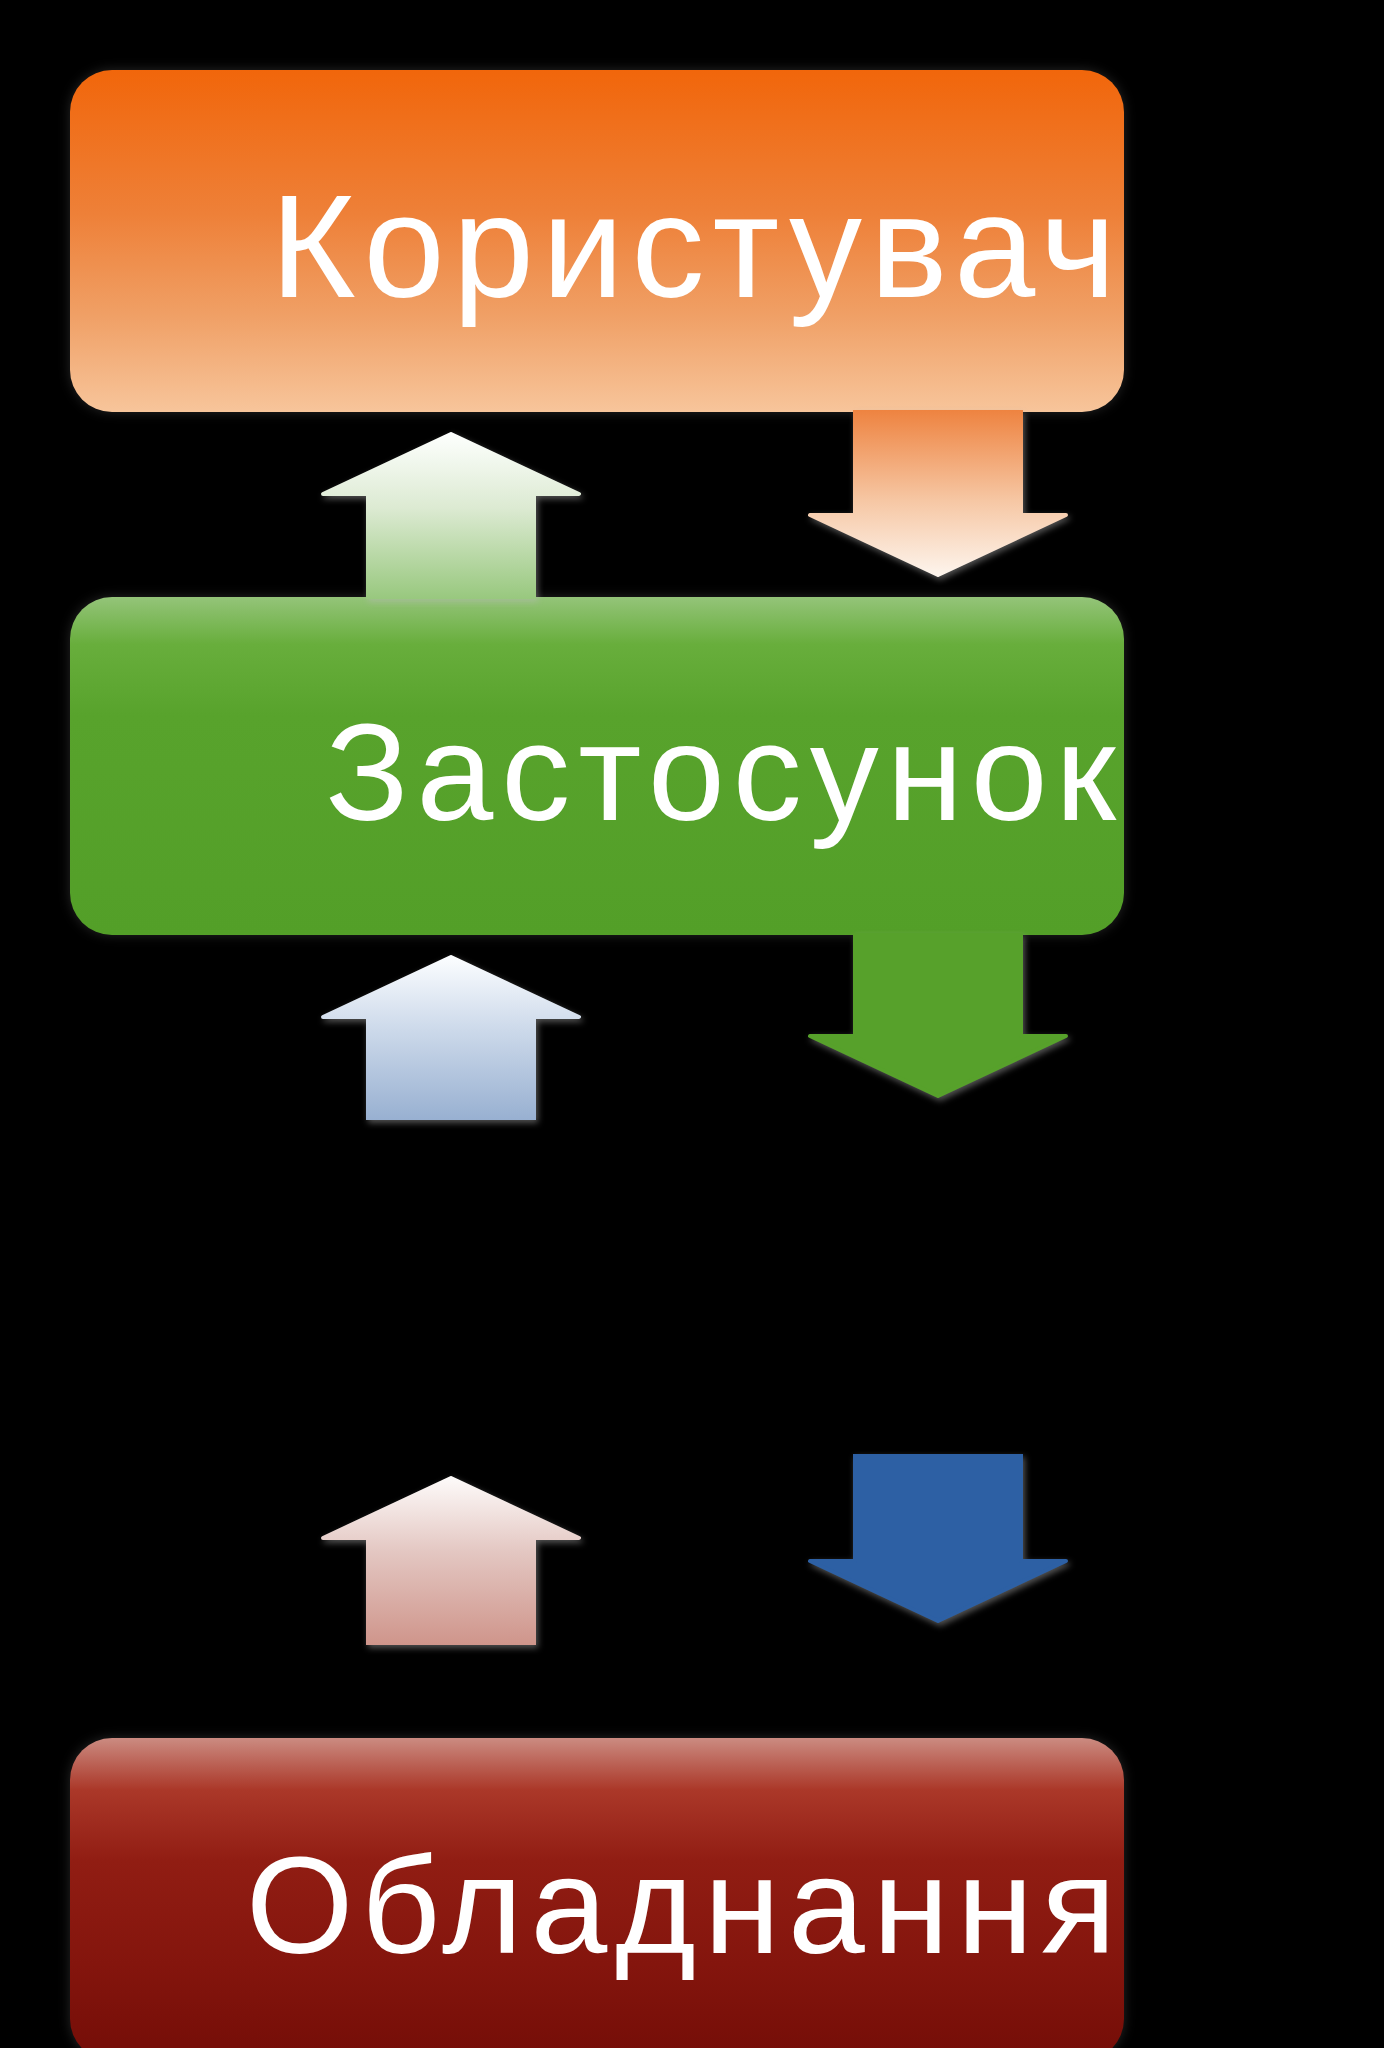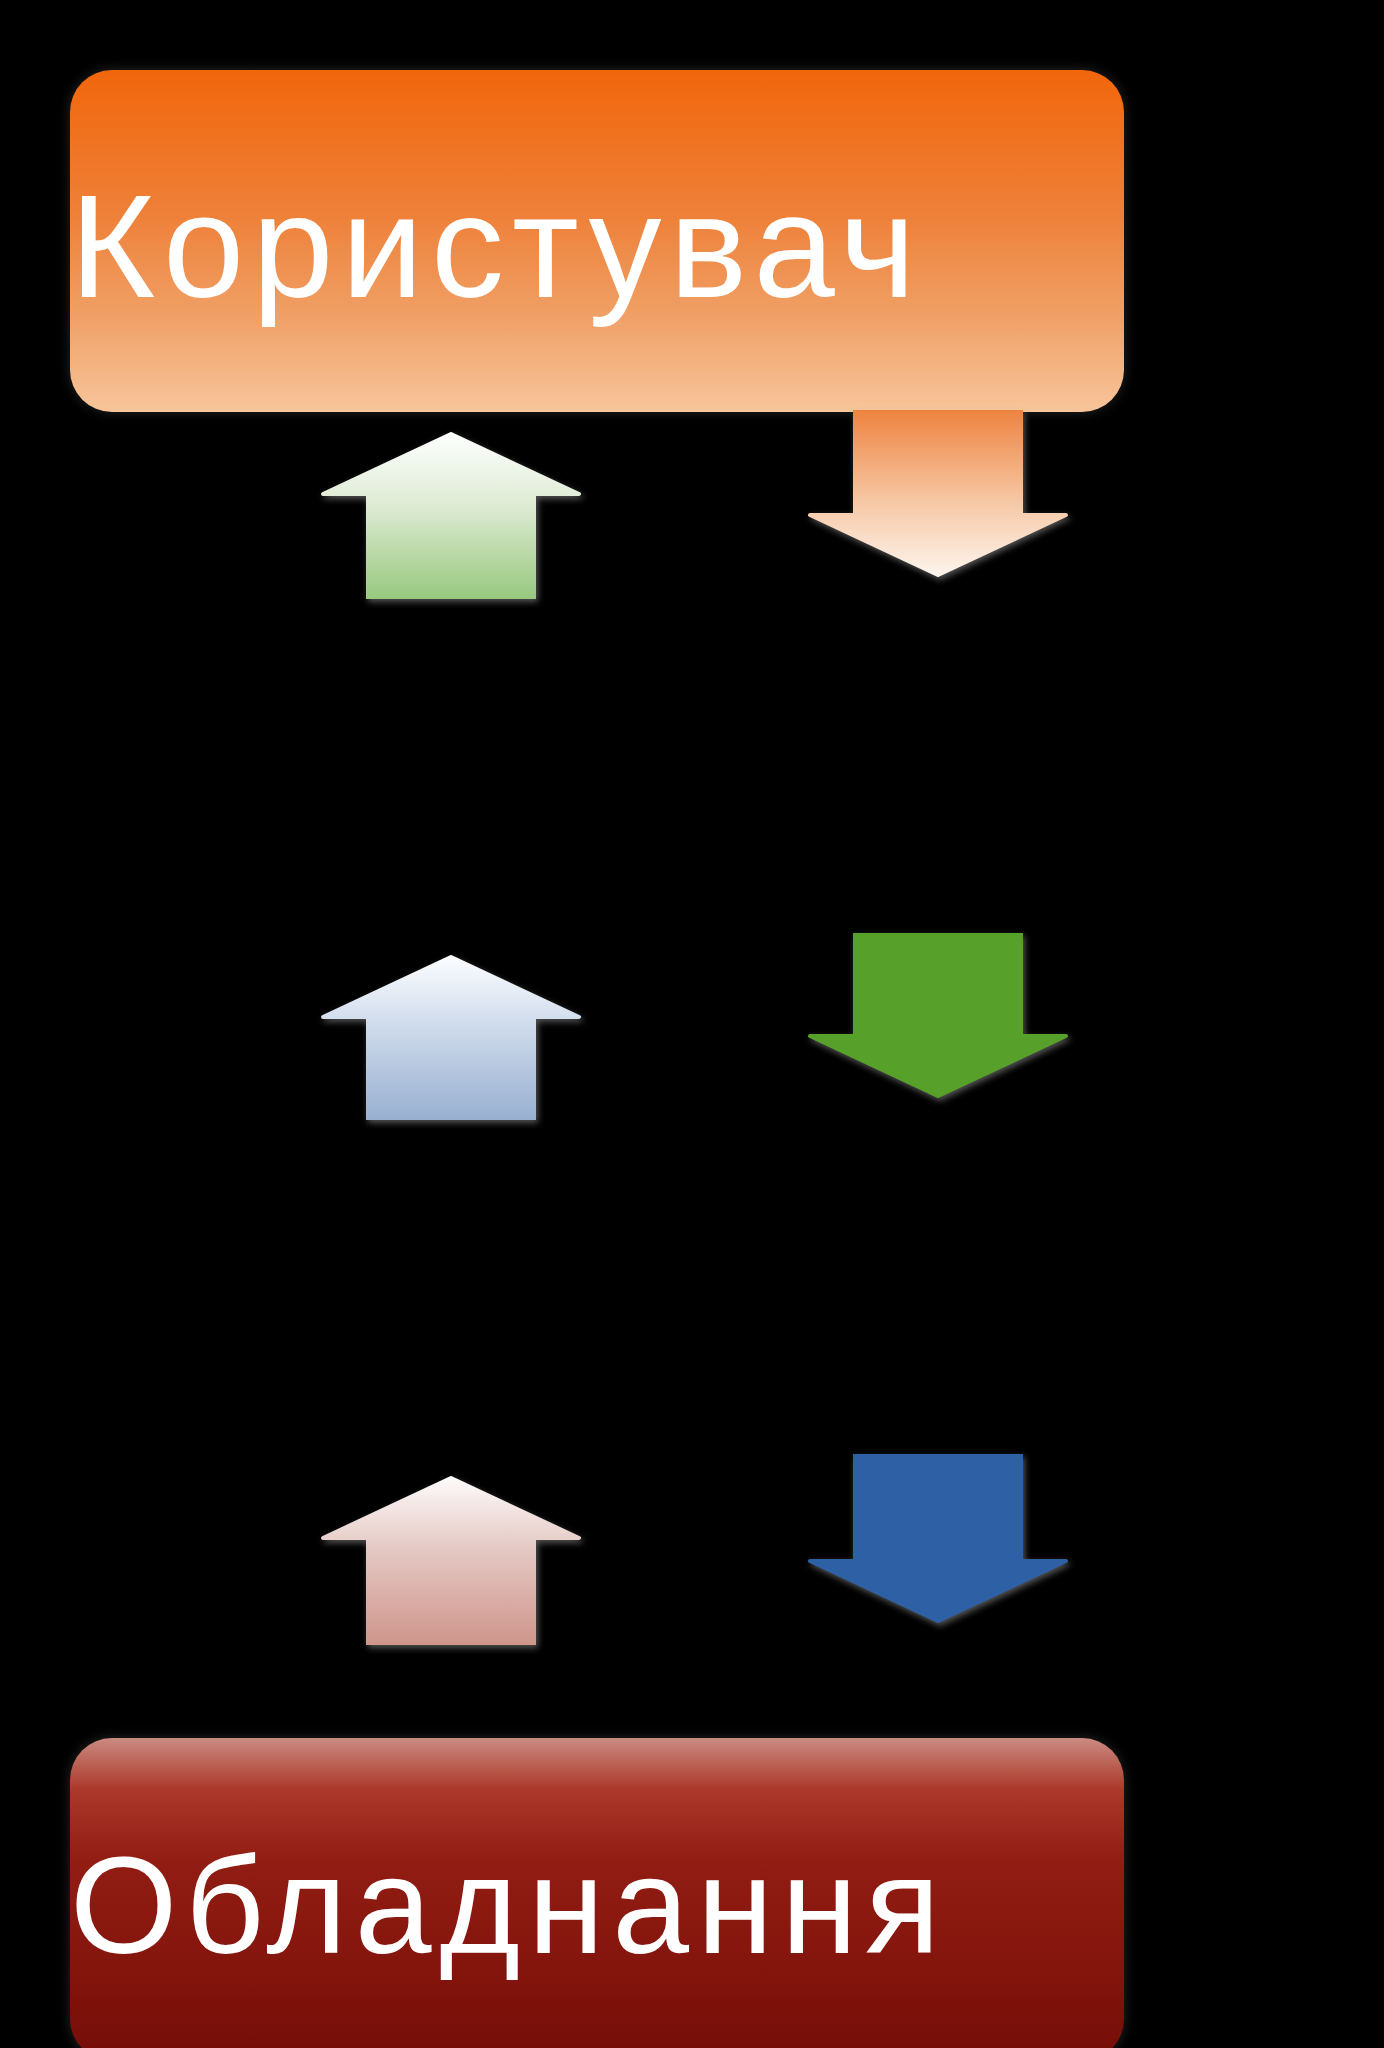--- a/index.html
+++ b/index.html
@@ -7,21 +7,21 @@
     position:relative;
     width:1384px;height:2048px;
     background:#000;
     overflow:hidden;
     font-family:"Liberation Sans","DejaVu Sans",sans-serif;
   }
   .box{
     position:absolute;
     left:70px;width:1054px;
     border-radius:42px;
-    display:flex;align-items:center;justify-content:flex-start;
+    display:flex;align-items:center;justify-content:flex-end;
     filter:drop-shadow(0 0 6px rgba(150,150,150,0.25));
   }
   .box .label{
     color:#ffffff;
     padding-top:12px;
     white-space:nowrap;
     font-weight:400;
   }
   .box-user{
     top:70px;height:342px;
@@ -50,20 +50,23 @@
 </style>
 </head>
 <body>
 
 <div class="canvas">
 
   <div class="box box-user">
     <span class="label">Користувач</span>
   </div>
 
+  <div class="box box-app">
+    <span class="label">Застосунок</span>
+  </div>
 
 
   <div class="box box-hw">
     <span class="label">Обладнання</span>
   </div>
 
   <svg class="arrow" style="left:321px;top:432px;" width="260" height="167" viewBox="0 0 260 167">
     <defs>
       <linearGradient id="ug1" x1="0" y1="0" x2="0" y2="1">
         <stop offset="0" stop-color="#fdfffd"></stop>

